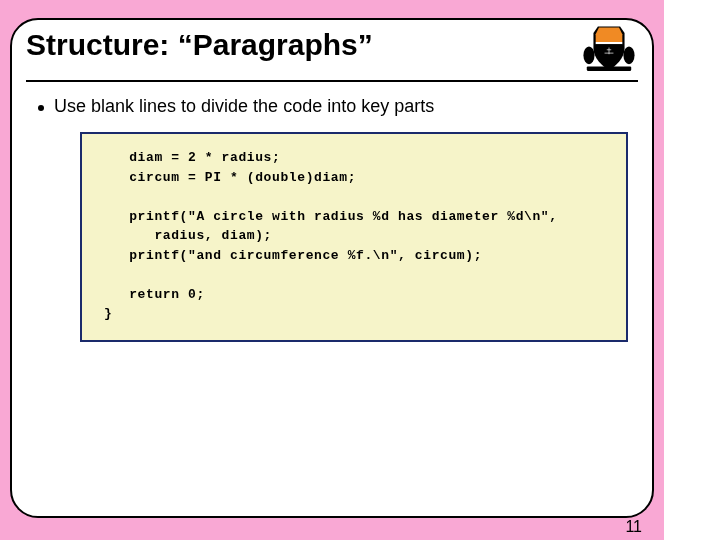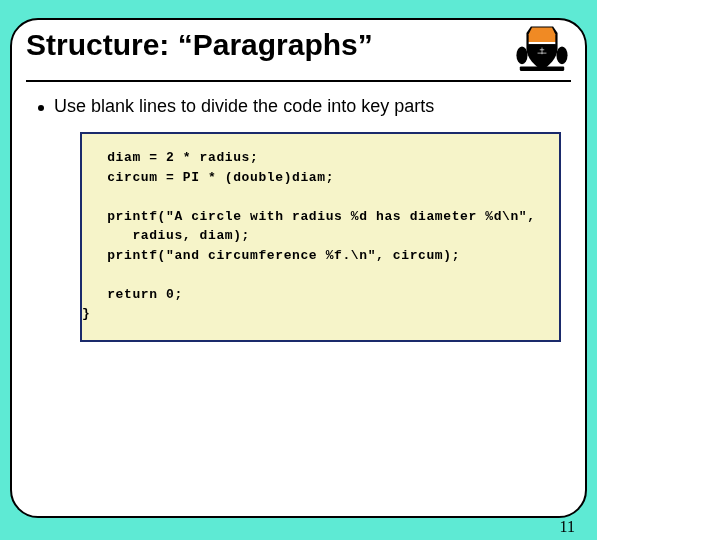--- a/index.html
+++ b/index.html
@@ -1,17 +1,17 @@
 <!DOCTYPE html>
 <html><head>
 <meta charset="utf-8">
 <style>
   * { box-sizing: border-box; margin: 0; padding: 0; }
   html, body { width: 720px; height: 540px; font-family: Arial, Helvetica, sans-serif; background: #fff; }
-  .stage { position: relative; width: 597px; height: 540px; background: #5eead4; overflow: hidden; }
+  .stage { position: relative; width: 664px; height: 540px; background: #f9a8d4; overflow: hidden; }
   .frame {
     position: absolute;
     left: 10px; right: 10px; top: 18px; bottom: 22px;
     border: 2px solid #000;
     border-radius: 28px;
     background: #fff;
   }
   .title-wrap {
     position: absolute;
     left: 26px; right: 26px; top: 28px;
@@ -44,37 +44,36 @@
   }
   .bullet-dot {
     width: 6px; height: 6px; border-radius: 50%;
     background: #000; margin-top: 9px; flex: 0 0 auto;
   }
   .codebox {
     position: absolute;
     left: 80px; right: 36px; top: 132px;
     border: 2px solid #1a2a6b;
     background: #f6f4c9;
-    padding: 14px 16px 16px 0;
+    padding: 14px 16px 16px 22px;
   }
   .code {
     font-family: "Courier New", Courier, monospace;
     font-size: 13px;
     line-height: 1.5;
     font-weight: 700;
     color: #000;
     white-space: pre;
     letter-spacing: 0.6px;
   }
   .pagenum {
     position: absolute;
     right: 22px; bottom: 4px;
     font-size: 16px;
     color: #000;
-    font-family: Liberation Serif, serif;
   }
 </style>
 </head>
 <body>
 
 <div class="stage">
   <div class="frame"></div>
 
   <div class="title-wrap">
     <div class="title">Structure: “Paragraphs”</div>

